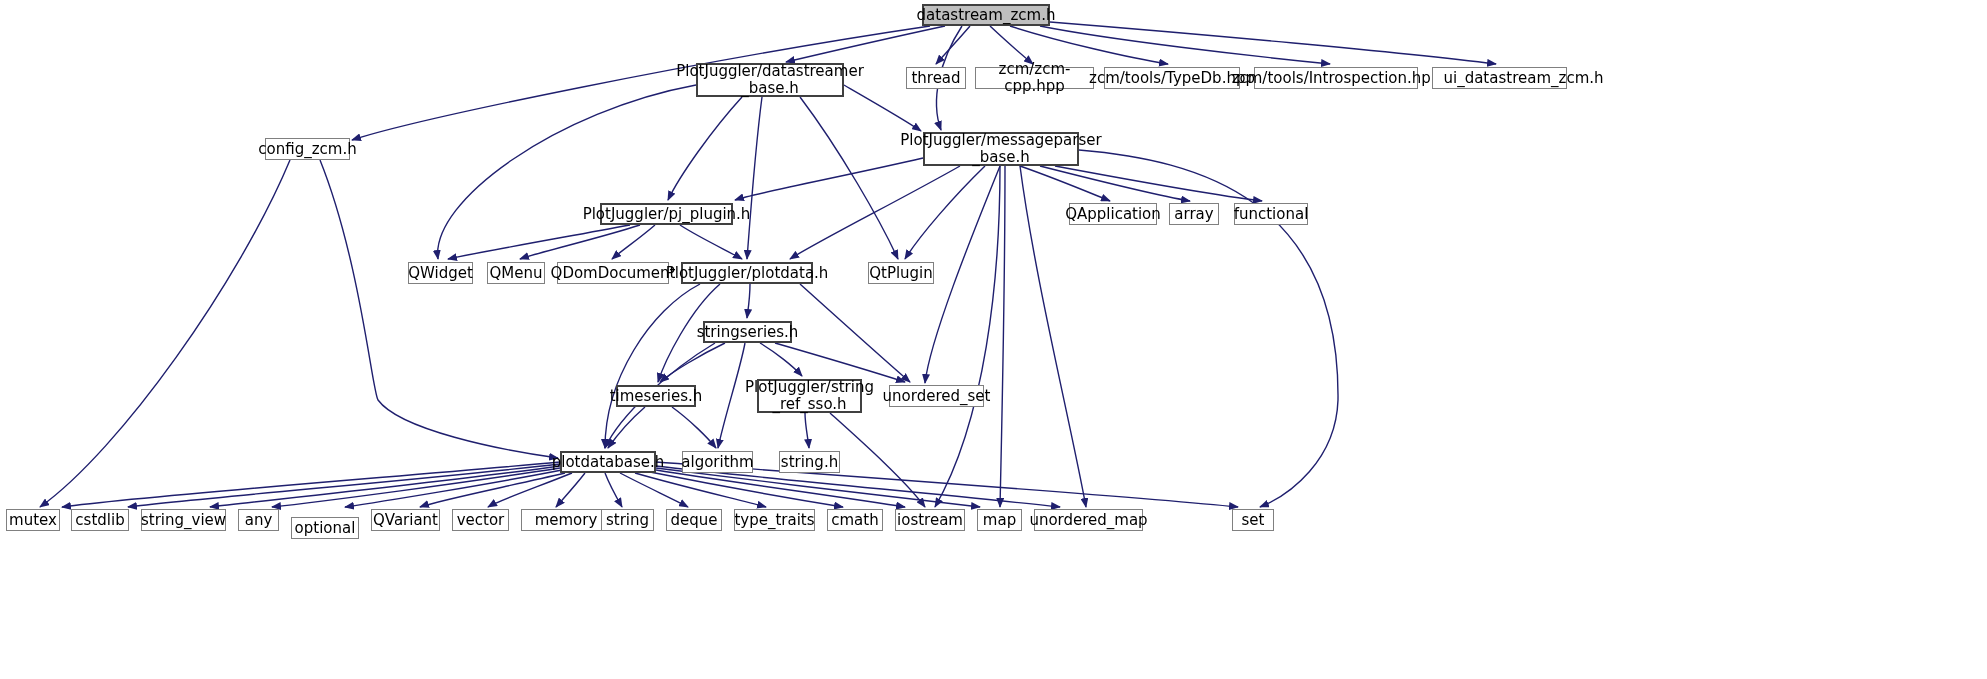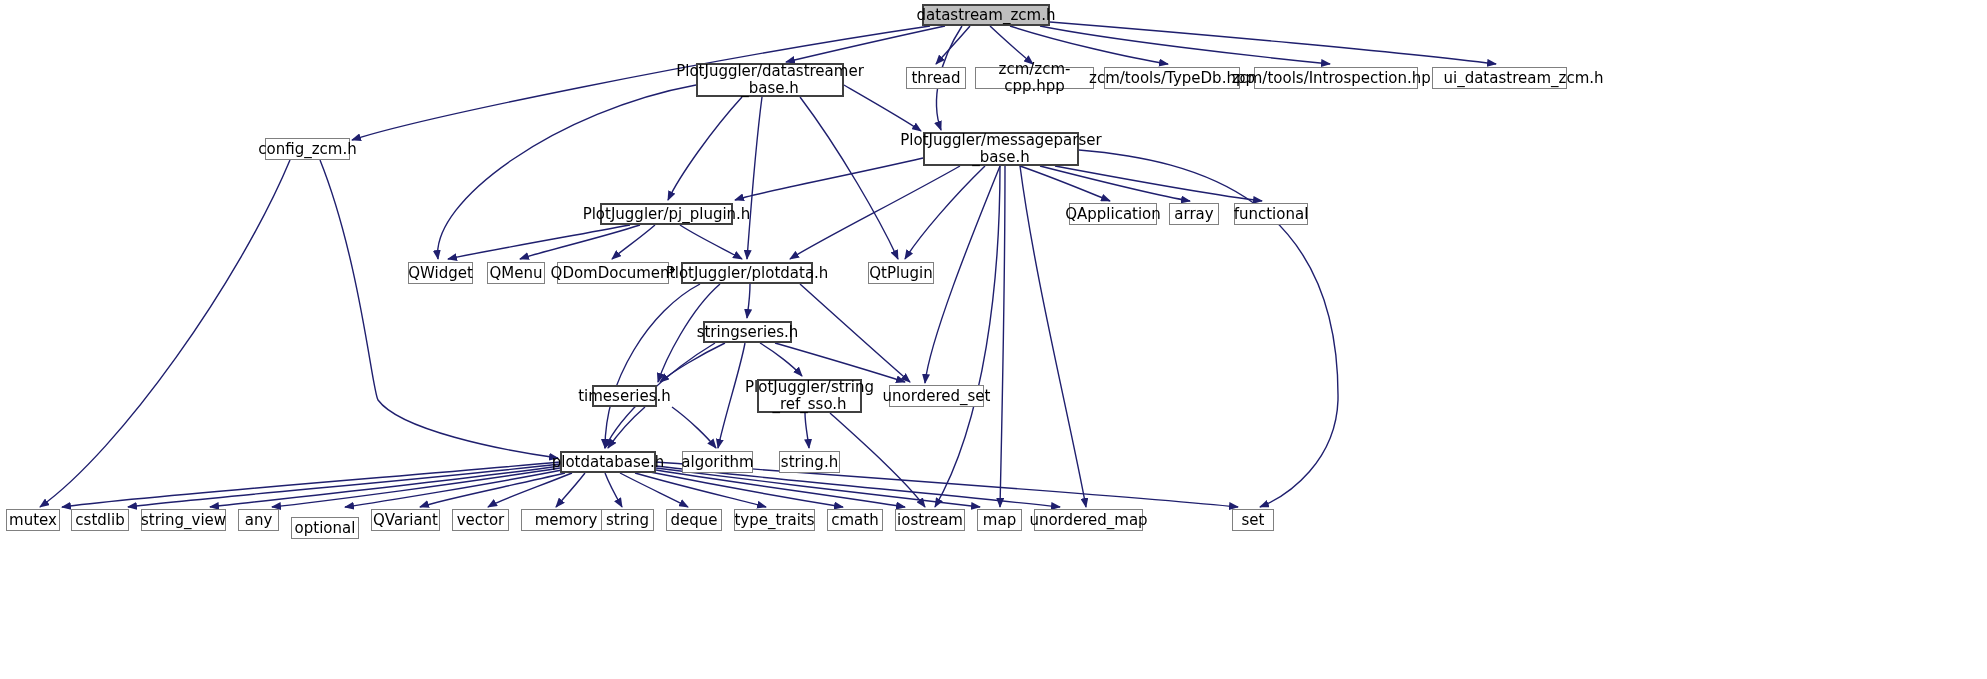--- a/index.html
+++ b/index.html
@@ -99,21 +99,21 @@
       <div class="node strong" style="left: 600px; top: 203px; width: 133px; height: 22px;">PlotJuggler/pj_plugin.h</div>
       <div class="node" style="left: 1069px; top: 203px; width: 88px; height: 22px;">QApplication</div>
       <div class="node" style="left: 1169px; top: 203px; width: 50px; height: 22px;">array</div>
       <div class="node" style="left: 1234px; top: 203px; width: 74px; height: 22px;">functional</div>
       <div class="node" style="left: 408px; top: 262px; width: 65px; height: 22px;">QWidget</div>
       <div class="node" style="left: 487px; top: 262px; width: 58px; height: 22px;">QMenu</div>
       <div class="node" style="left: 557px; top: 262px; width: 112px; height: 22px;">QDomDocument</div>
       <div class="node strong" style="left: 681px; top: 262px; width: 132px; height: 22px;">PlotJuggler/plotdata.h</div>
       <div class="node" style="left: 868px; top: 262px; width: 66px; height: 22px;">QtPlugin</div>
       <div class="node strong" style="left: 703px; top: 321px; width: 89px; height: 22px;">stringseries.h</div>
-      <div class="node strong" style="left: 592px; top: 385px; width: 65px; height: 22px;">timeseries.h</div>
+      <div class="node strong" style="left: 616px; top: 385px; width: 80px; height: 22px;">timeseries.h</div>
       <div class="node strong" style="left: 757px; top: 379px; width: 105px; height: 34px;">PlotJuggler/string
 _ref_sso.h</div>
       <div class="node" style="left: 889px; top: 385px; width: 95px; height: 22px;">unordered_set</div>
       <div class="node strong" style="left: 560px; top: 451px; width: 96px; height: 22px;">plotdatabase.h</div>
       <div class="node" style="left: 682px; top: 451px; width: 71px; height: 22px;">algorithm</div>
       <div class="node" style="left: 779px; top: 451px; width: 61px; height: 22px;">string.h</div>
       <div class="node" style="left: 6px; top: 509px; width: 54px; height: 22px;">mutex</div>
       <div class="node" style="left: 71px; top: 509px; width: 58px; height: 22px;">cstdlib</div>
       <div class="node" style="left: 141px; top: 509px; width: 85px; height: 22px;">string_view</div>
       <div class="node" style="left: 238px; top: 509px; width: 41px; height: 22px;">any</div>

